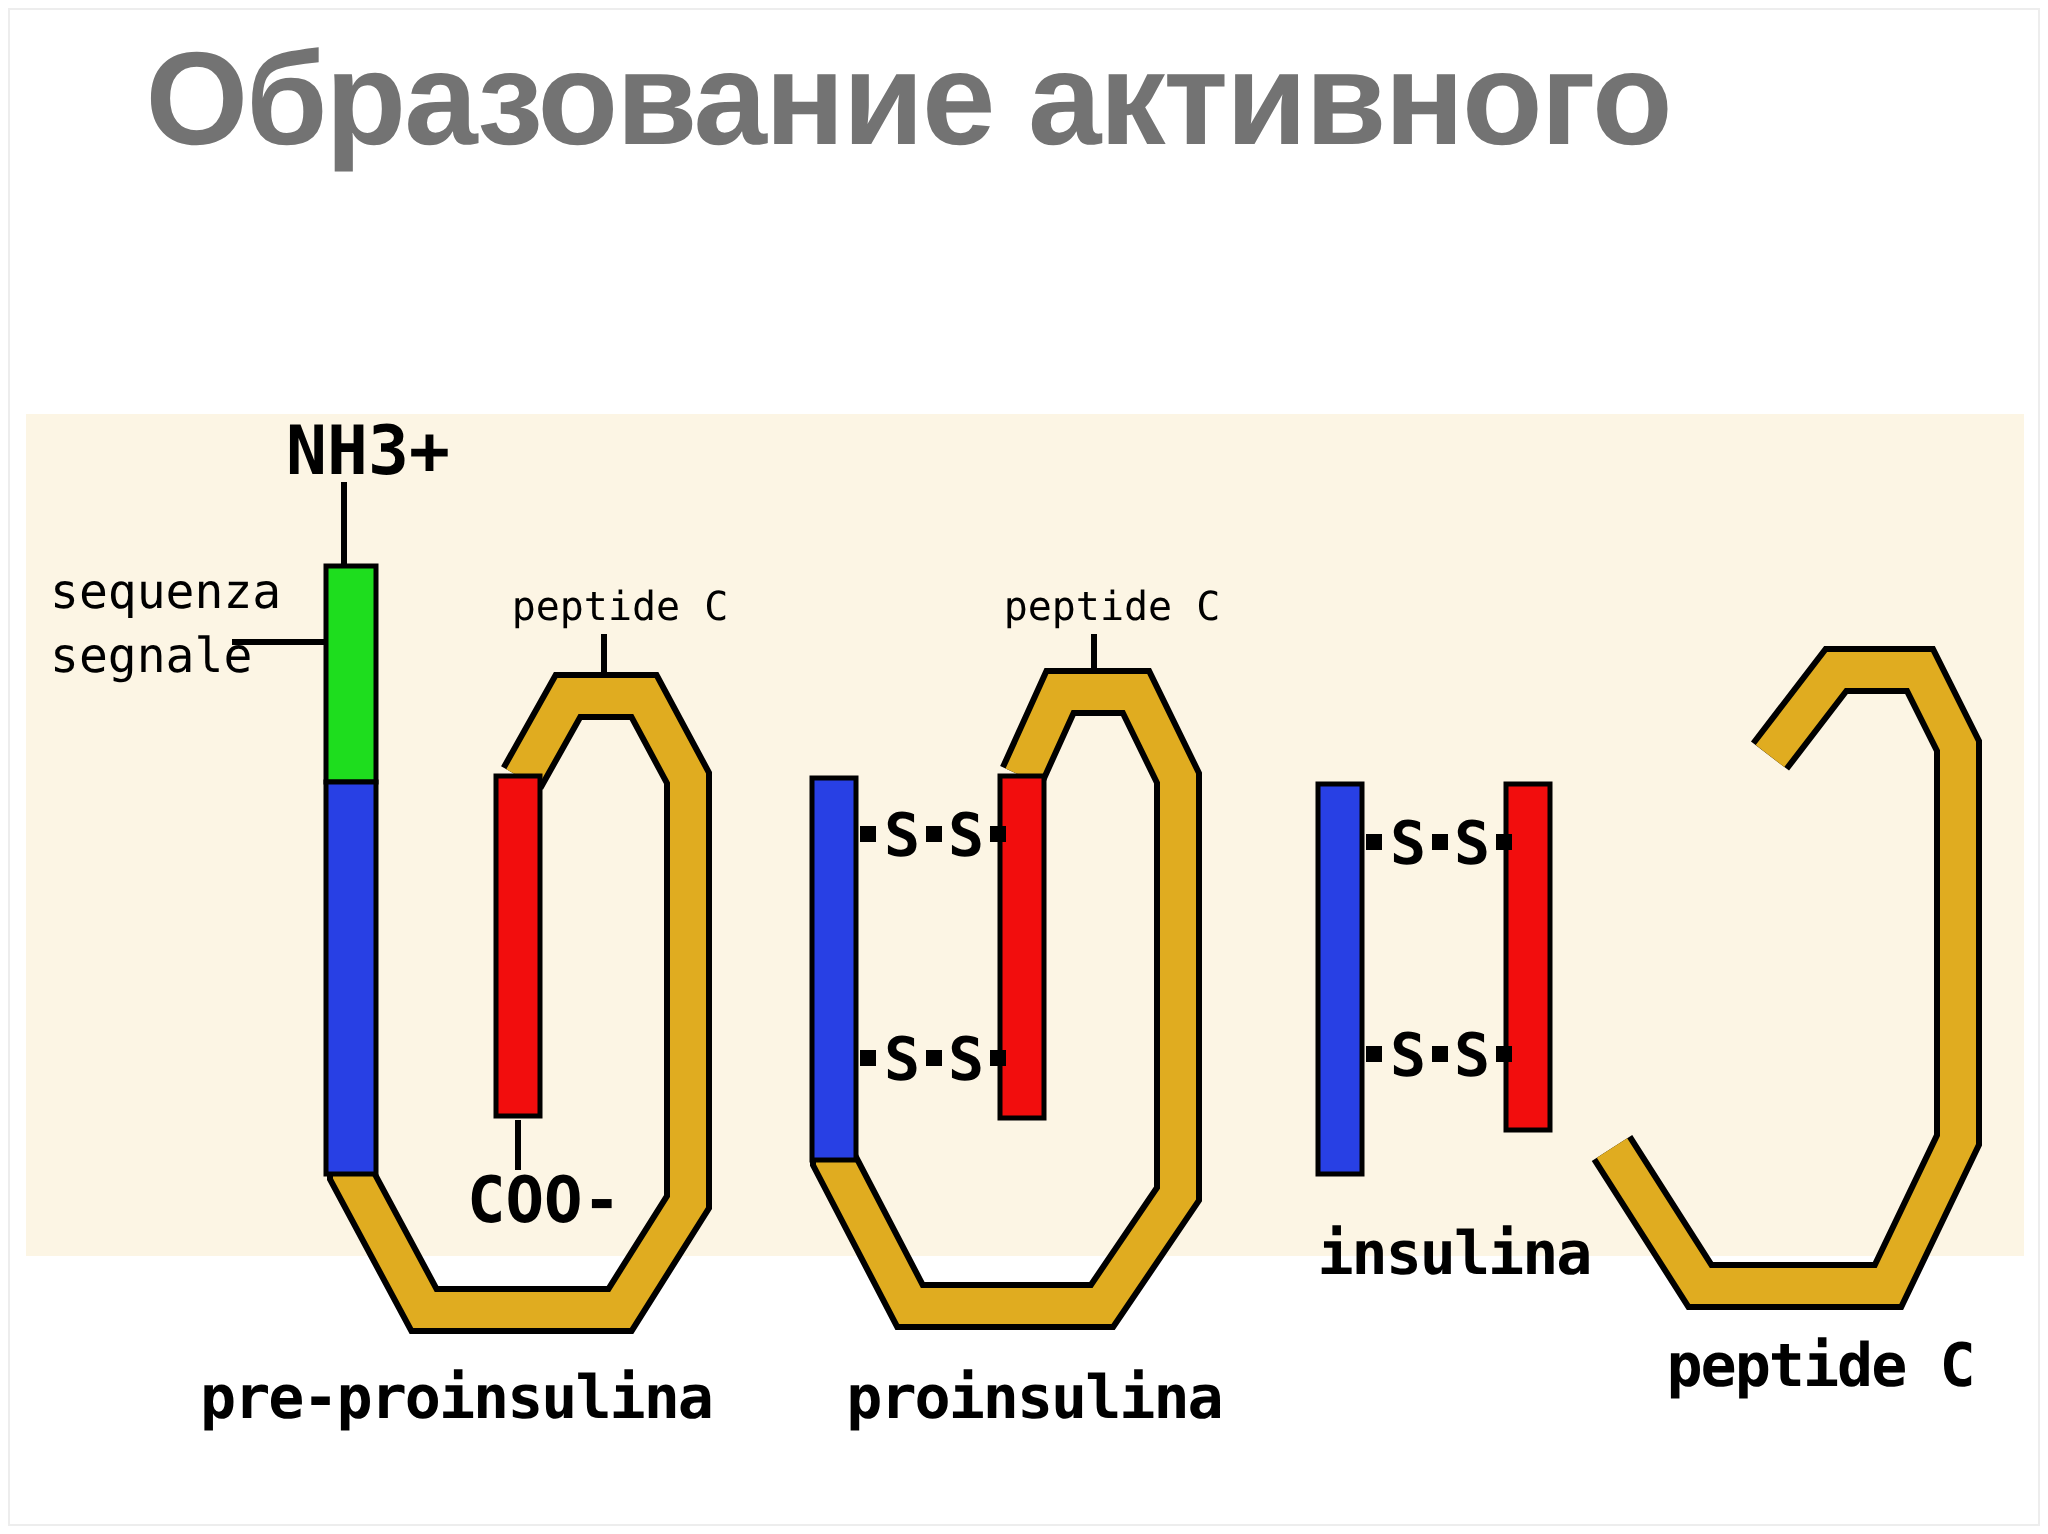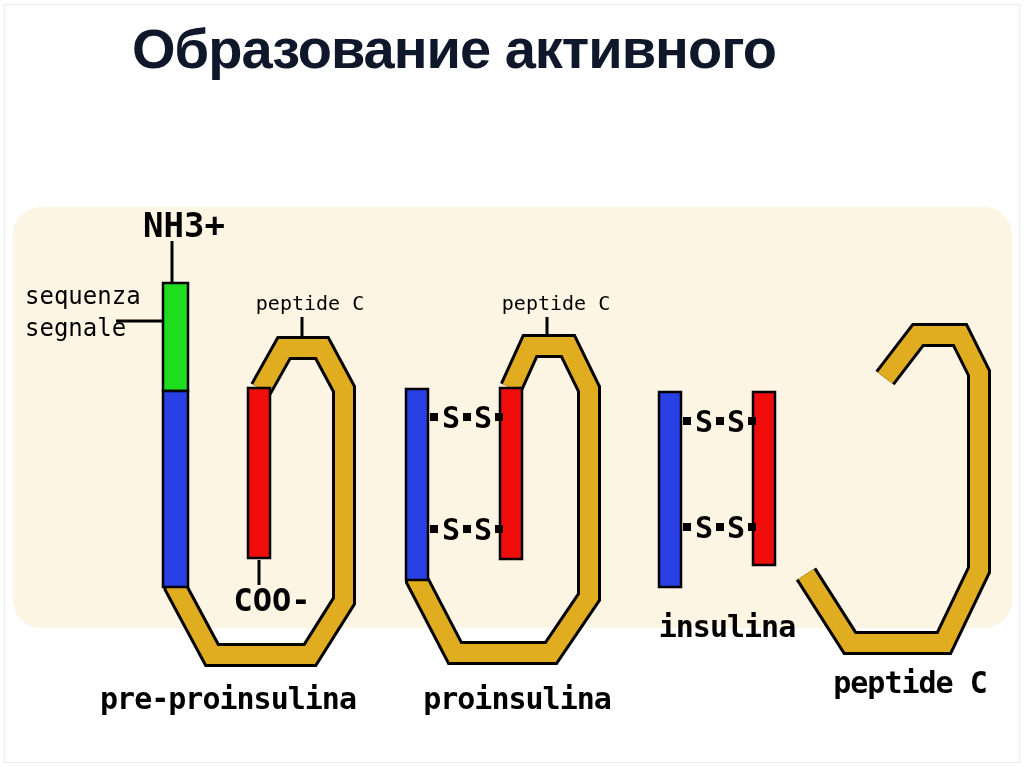--- a/index.html
+++ b/index.html
@@ -6,24 +6,24 @@
   body{
     width:1024px;height:767px;position:relative;background:#ffffff;overflow:hidden;
     font-family:"Liberation Sans",sans-serif;
   }
   .slide-frame{
     position:absolute;inset:4px;border:1px solid #ededed;pointer-events:none;
   }
   .title{
     position:absolute;top:8px;left:0;width:908px;text-align:center;
     font-family:"Liberation Sans",sans-serif;font-weight:bold;
-    font-size:56px;line-height:82px;letter-spacing:-1px;color:#0f172a;
+    font-size:66px;line-height:82px;letter-spacing:-1px;color:#737373;
   }
   .panel{
-    position:absolute;left:13px;top:207px;width:999px;height:421px;background:#fcf5e4;border-radius:28px;
+    position:absolute;left:13px;top:207px;width:999px;height:421px;background:#fcf5e4;
   }
   .panel svg{position:absolute;left:0;top:0;}
   text{font-family:"DejaVu Sans Mono","Liberation Mono",monospace;fill:#000000;}
   .f20{font-size:20px;}
   .f24{font-size:24px;}
   .f30b{font-size:30px;font-weight:bold;}
   .f32b{font-size:32px;font-weight:bold;}
   .f34b{font-size:34px;font-weight:bold;}
   .stage-label{font-size:30px;font-weight:bold;letter-spacing:-1px;}
   .tube-outline{fill:none;stroke:#000000;stroke-width:24;stroke-linejoin:miter;stroke-linecap:butt;}

